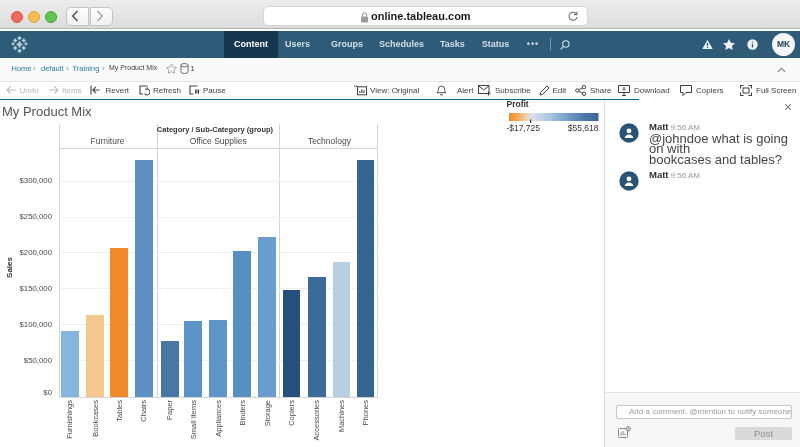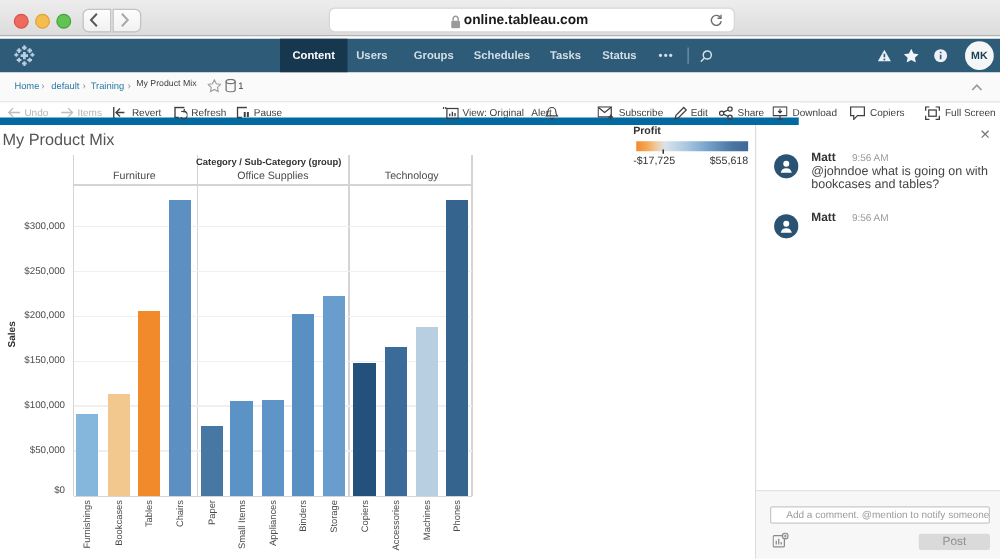--- a/index.html
+++ b/index.html
@@ -13,30 +13,30 @@
 #whiteline{position:absolute;left:0;top:30px;width:800px;height:1px;background:#fafafa}
 #nav{position:absolute;left:0;top:31px;width:800px;height:27px;background:#2e5c78;color:#dae4ec}
 .navitem{position:absolute;top:0;height:27px;line-height:27px;font-size:9px;font-weight:bold;color:#d3dfe8;text-align:center}
 #tab-content{position:absolute;left:224px;top:0;width:54px;height:27px;background:#16374e;color:#fff;line-height:27px;text-align:center;font-size:9px;font-weight:bold}
 
 #crumbs{position:absolute;left:0;top:58px;width:800px;height:24px;background:#fafafa;border-bottom:1px solid #e4e4e4;font-size:7.5px}
 #crumbs .lnk{color:#2a7ba3}
 #crumbs .cur{color:#404040;font-size:7px}
 #crumbs .sep{color:#8a8a8a;font-size:8px}
 
-#toolbar{position:absolute;left:0;top:82px;width:639px;height:18px;background:#fff;border-bottom:6px solid #0369a1;font-size:8px;color:#404040}
+#toolbar{position:absolute;left:0;top:82px;width:639px;height:18px;background:#fff;border-bottom:1px solid #0369a1;font-size:8px;color:#404040}
 .titem{position:absolute;top:0;height:17px;line-height:17px;white-space:nowrap}
 .dis{color:#b5b5b5}
 .ticon{position:absolute;top:2.5px}
 
 #panel{position:absolute;left:604px;top:100px;width:196px;height:347px;background:#fff;border-left:1px solid #dcdcdc}
 .cblock{font-size:9.5px;line-height:9.5px}
 .cname{font-size:9.5px;font-weight:bold;color:#333;display:inline;line-height:9.5px}
-.ctime{font-size:8px;color:#9a9a9a;margin-left:13px}
-.cbody{font-size:10px;color:#444;line-height:10.4px;margin-top:2px}
+.ctime{font-size:8px;color:#9a9a9a;margin-left:2px}
+.cbody{font-size:13px;color:#444;line-height:10.4px;margin-top:2px}
 #cfoot{position:absolute;left:605px;top:392px;width:195px;height:55px;background:#f7f7f7;border-top:1px solid #e2e2e2}
 #cinput{position:absolute;left:11px;top:12px;width:176px;height:14px;background:#fff;border:1px solid #c9c9c9;border-radius:2px;font-size:8px;color:#9b9b9b;line-height:12px;padding-left:12px;white-space:nowrap}
 #post{position:absolute;left:130px;top:34px;width:57px;height:13px;background:#dadada;border-radius:2px;font-size:9.5px;color:#8f8f8f;text-align:center;line-height:13px}
 </style></head>
 <body>
 <div id="page">
 
   <div id="chrome">
     <span class="light" style="left:10.6px;background:#ee6a5f;border:0.5px solid #d95448"></span>
     <span class="light" style="left:27.6px;background:#f5bd4f;border:0.5px solid #dfa336"></span>
@@ -156,21 +156,21 @@
     <svg class="ticon" style="left:354px" width="13" height="11" viewBox="0 0 13 11">
         <path d="M0.8 0.5 v1.6 M2.6 0.5 v1.6" stroke="#404040" stroke-width="1"></path>
         <rect x="3.5" y="1.8" width="9" height="8" fill="none" stroke="#404040" stroke-width="1"></rect>
         <path d="M5.8 8 v-2 M7.9 8 v-3.6 M10 8 v-2.7" stroke="#404040" stroke-width="1.1"></path>
       </svg>
     <div class="titem" style="left:370px">View: Original</div>
     <svg class="ticon" style="left:436px" width="11" height="11" viewBox="0 0 12 12">
         <path d="M6 1.1 a3.4 3.4 0 0 1 3.4 3.4 c0 2.4 0.9 3.2 1.5 3.9 H1.1 c0.6-0.7 1.5-1.5 1.5-3.9 A3.4 3.4 0 0 1 6 1.1 z" fill="none" stroke="#404040" stroke-width="1"></path>
         <path d="M4.8 10 a1.2 1.2 0 0 0 2.4 0" fill="none" stroke="#404040" stroke-width="1"></path>
       </svg>
-    <div class="titem" style="left:425px">Alert</div>
+    <div class="titem" style="left:457px">Alert</div>
     <svg class="ticon" style="left:478px" width="13" height="11" viewBox="0 0 13 11">
         <rect x="0.5" y="0.5" width="10.5" height="8" fill="none" stroke="#404040" stroke-width="1"></rect>
         <path d="M0.5 0.8 L5.7 5 L10.9 0.8" fill="none" stroke="#404040" stroke-width="1"></path>
         <path d="M10.5 6.5 v4 M8.5 8.5 h4" stroke="#404040" stroke-width="1.2"></path>
       </svg>
     <div class="titem" style="left:495px">Subscribe</div>
     <svg class="ticon" style="left:539px" width="11" height="11" viewBox="0 0 11 11">
         <path d="M1 10 L1.8 7.2 L8 1 L10 3 L3.8 9.2 Z" fill="none" stroke="#404040" stroke-width="1"></path>
       </svg>
     <div class="titem" style="left:552.5px">Edit</div>

